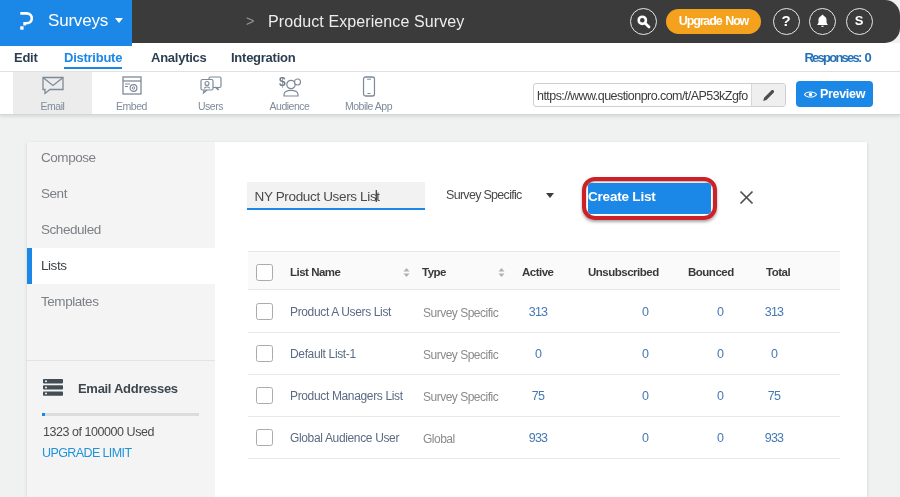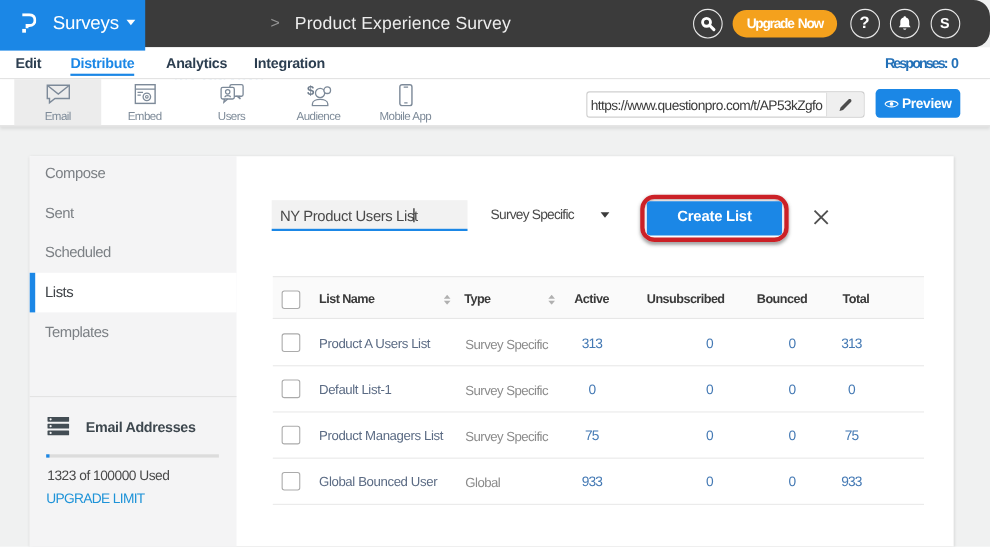--- a/index.html
+++ b/index.html
@@ -47,21 +47,21 @@
 #progress i { position:absolute; left:0; top:0; width:3px; height:2.5px; background:#1b87e6; }
 #used { position:absolute; left:16px; top:283px; font-size:12.5px; color:#4a4a4a; letter-spacing:-0.45px; }
 #upgr { position:absolute; left:15px; top:304px; font-size:12.5px; color:#1e93d8; letter-spacing:-0.6px; }
 
 
 #nameinput { position:absolute; left:219.5px; top:39.5px; width:178px; height:28.5px; background:#f2f2f2; border-bottom:2.5px solid #1b87e6; }
 #nameinput span { position:absolute; left:8px; top:7px; font-size:13.5px; color:#4a4a4a; letter-spacing:-0.35px; }
 #dropdown { position:absolute; left:419px; top:46px; font-size:12.5px; color:#4a4a4a; letter-spacing:-0.7px; }
 #dd-caret { position:absolute; left:519px; top:51px; width:0; height:0; border-left:4.5px solid transparent; border-right:4.5px solid transparent; border-top:5.5px solid #3c3c3c; }
 #redbox { position:absolute; left:555px; top:35px; width:135px; height:43px; border:4px solid #cb2127; border-radius:13px; box-shadow:0 2px 3px rgba(60,60,60,0.45), inset 0 1px 2px rgba(60,0,0,0.35); }
-#createbtn { position:absolute; left:561px; top:41px; width:123px; height:31px; background:#1b87e6; border-radius:3px; color:#fff; font-size:13.5px; font-weight:bold; text-align:center; line-height:28px; letter-spacing:-0.2px; }
+#createbtn { position:absolute; left:561px; top:41px; width:123px; height:31px; background:#1b87e6; border-radius:3px; color:#fff; font-size:13.5px; font-weight:bold; text-align:left; line-height:28px; letter-spacing:-0.2px; }
 #xicon { position:absolute; left:712px; top:48px; }
 
 
 #table { position:absolute; left:221px; top:109px; width:592px; }
 #thead { position:absolute; left:0; top:0; width:592px; height:39px; background:#fafafa; border-top:1px solid #e7e7e7; border-bottom:1px solid #e7e7e7; }
 .hcell { position:absolute; font-size:11.5px; font-weight:bold; color:#3a3a3a; letter-spacing:-0.5px; top:14px; }
 .row { position:absolute; left:0; width:592px; height:42px; border-bottom:1px solid #e9e9e9; }
 .cb { position:absolute; left:8px; width:17px; height:17px; border:1px solid #ababab; border-radius:2.5px; background:#fff; }
 .name { position:absolute; left:42px; top:14px; font-size:12px; color:#5b6b84; letter-spacing:-0.35px; }
 .type { position:absolute; left:175px; top:15px; font-size:12px; color:#8b8b8b; letter-spacing:-0.5px; }
@@ -250,21 +250,21 @@
       <div class="cb" style="top:12px;"></div>
       <span class="name">Product Managers List</span>
       <span class="type">Survey Specific</span>
       <span class="num" style="left:290px;">75</span>
       <span class="num" style="left:397px;">0</span>
       <span class="num" style="left:472px;">0</span>
       <span class="num" style="left:526px;">75</span>
     </div>
     <div class="row" style="top:166px;">
       <div class="cb" style="top:12px;"></div>
-      <span class="name">Global Bounced User</span>
+      <span class="name">Global Audience User</span>
       <span class="type">Global</span>
       <span class="num" style="left:290px;">933</span>
       <span class="num" style="left:397px;">0</span>
       <span class="num" style="left:472px;">0</span>
       <span class="num" style="left:526px;">933</span>
     </div>
   </div>
 </div>
 
 </body></html>

